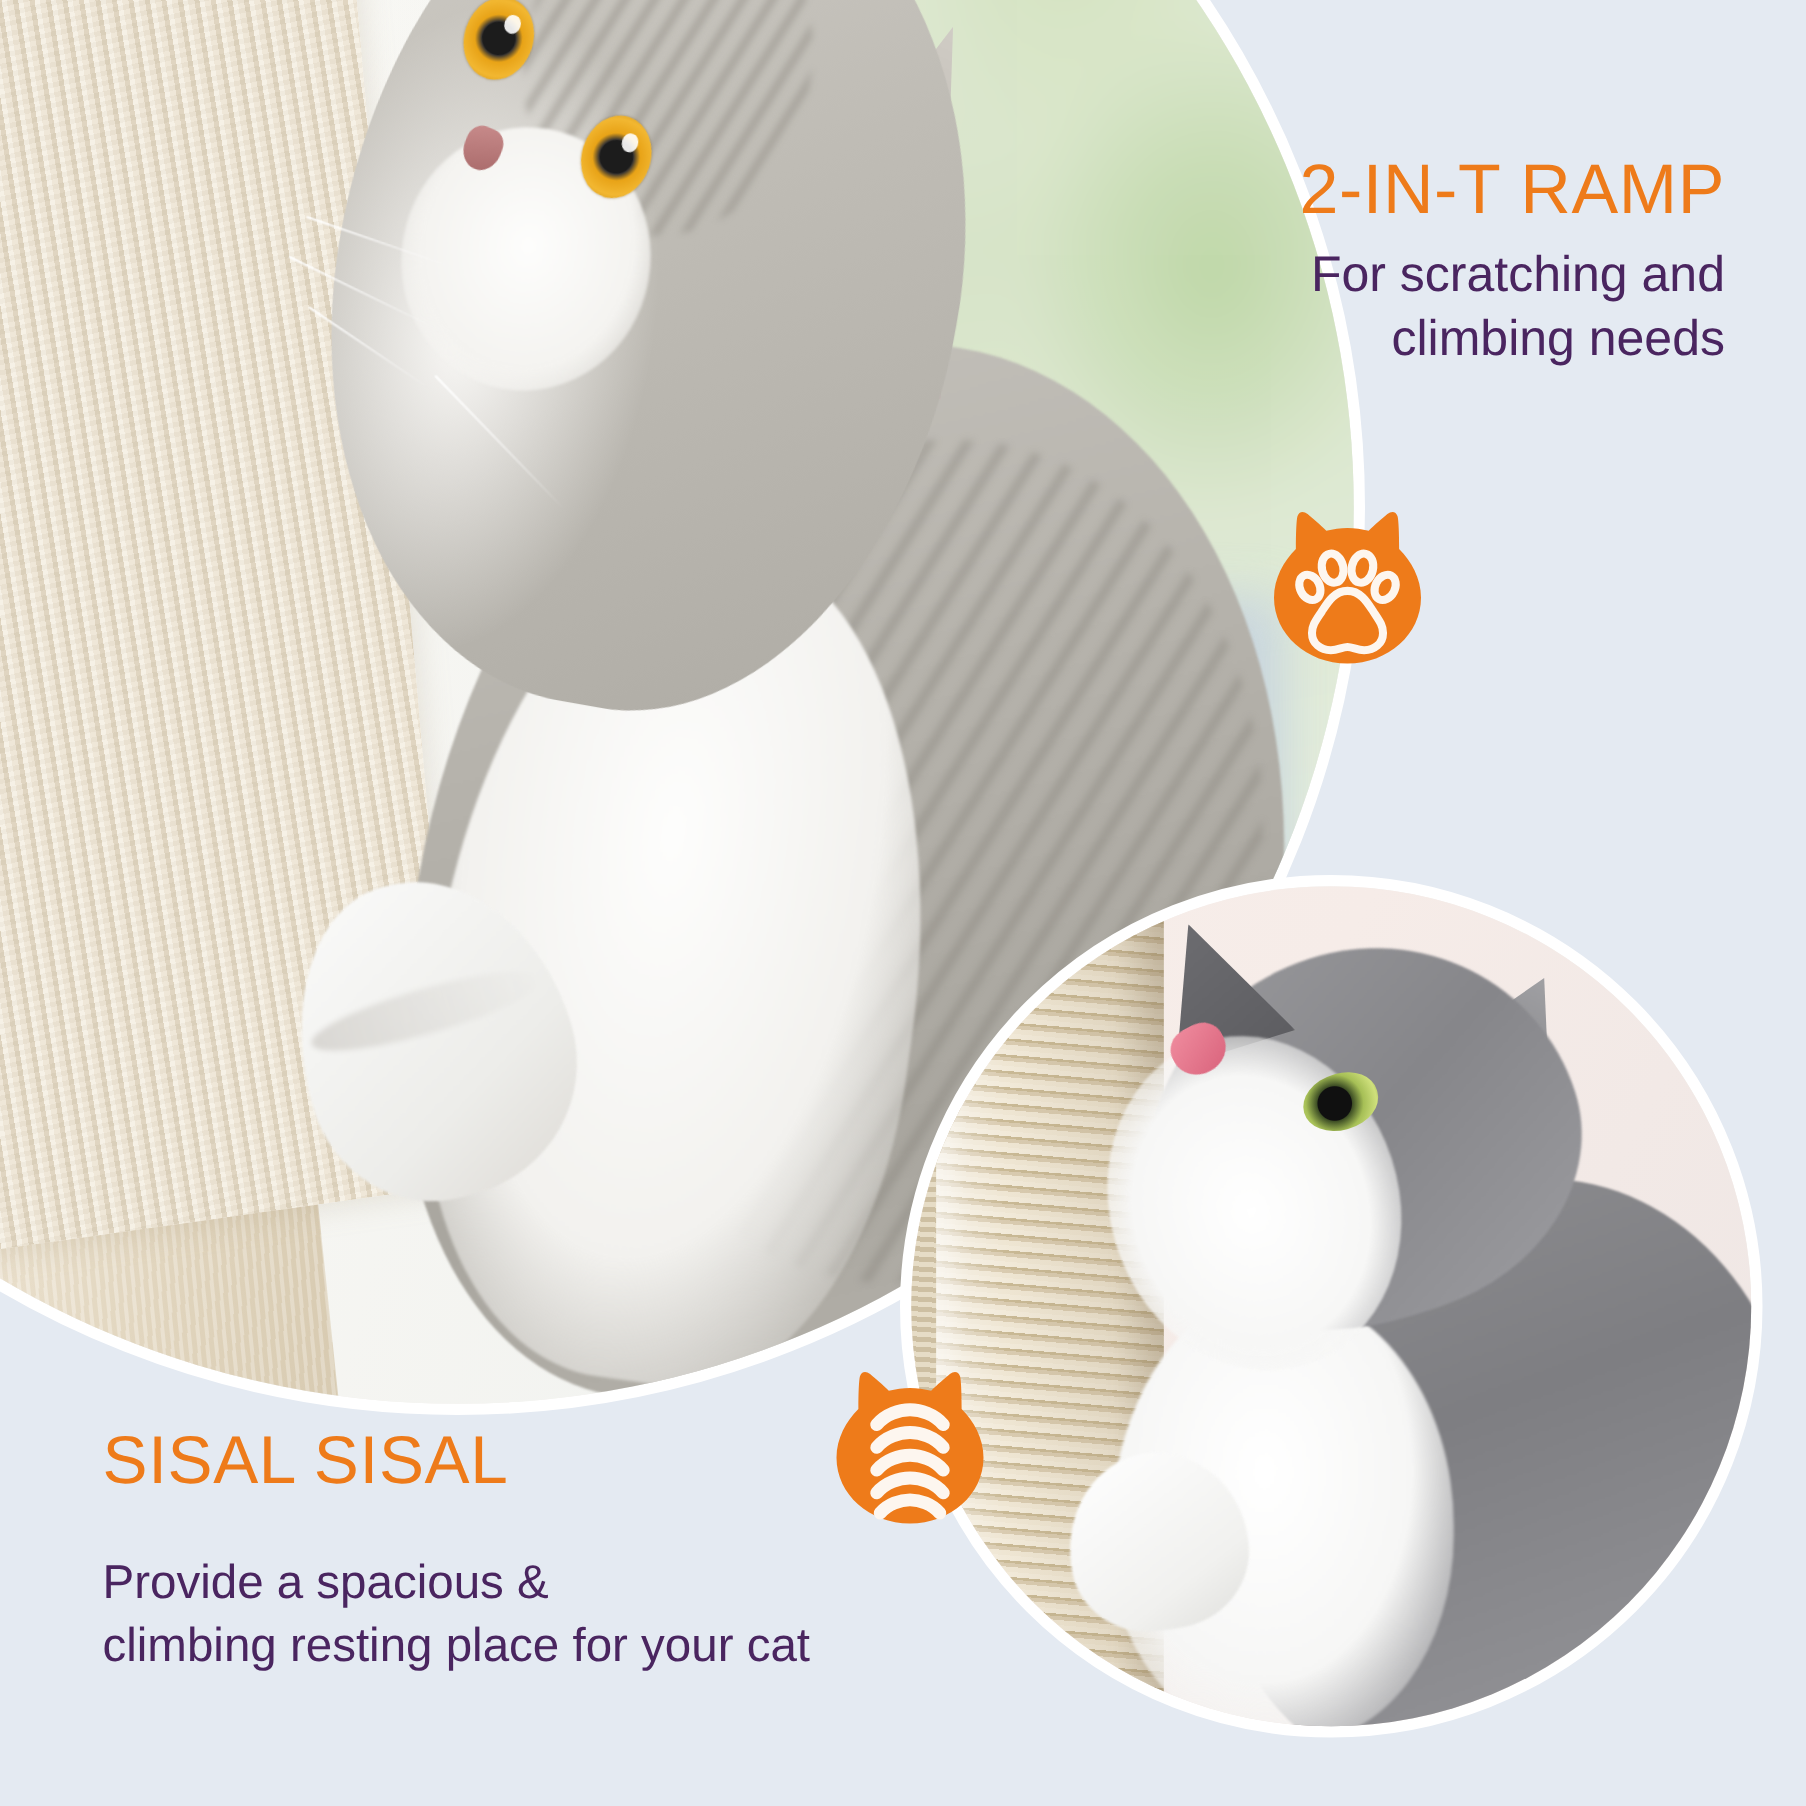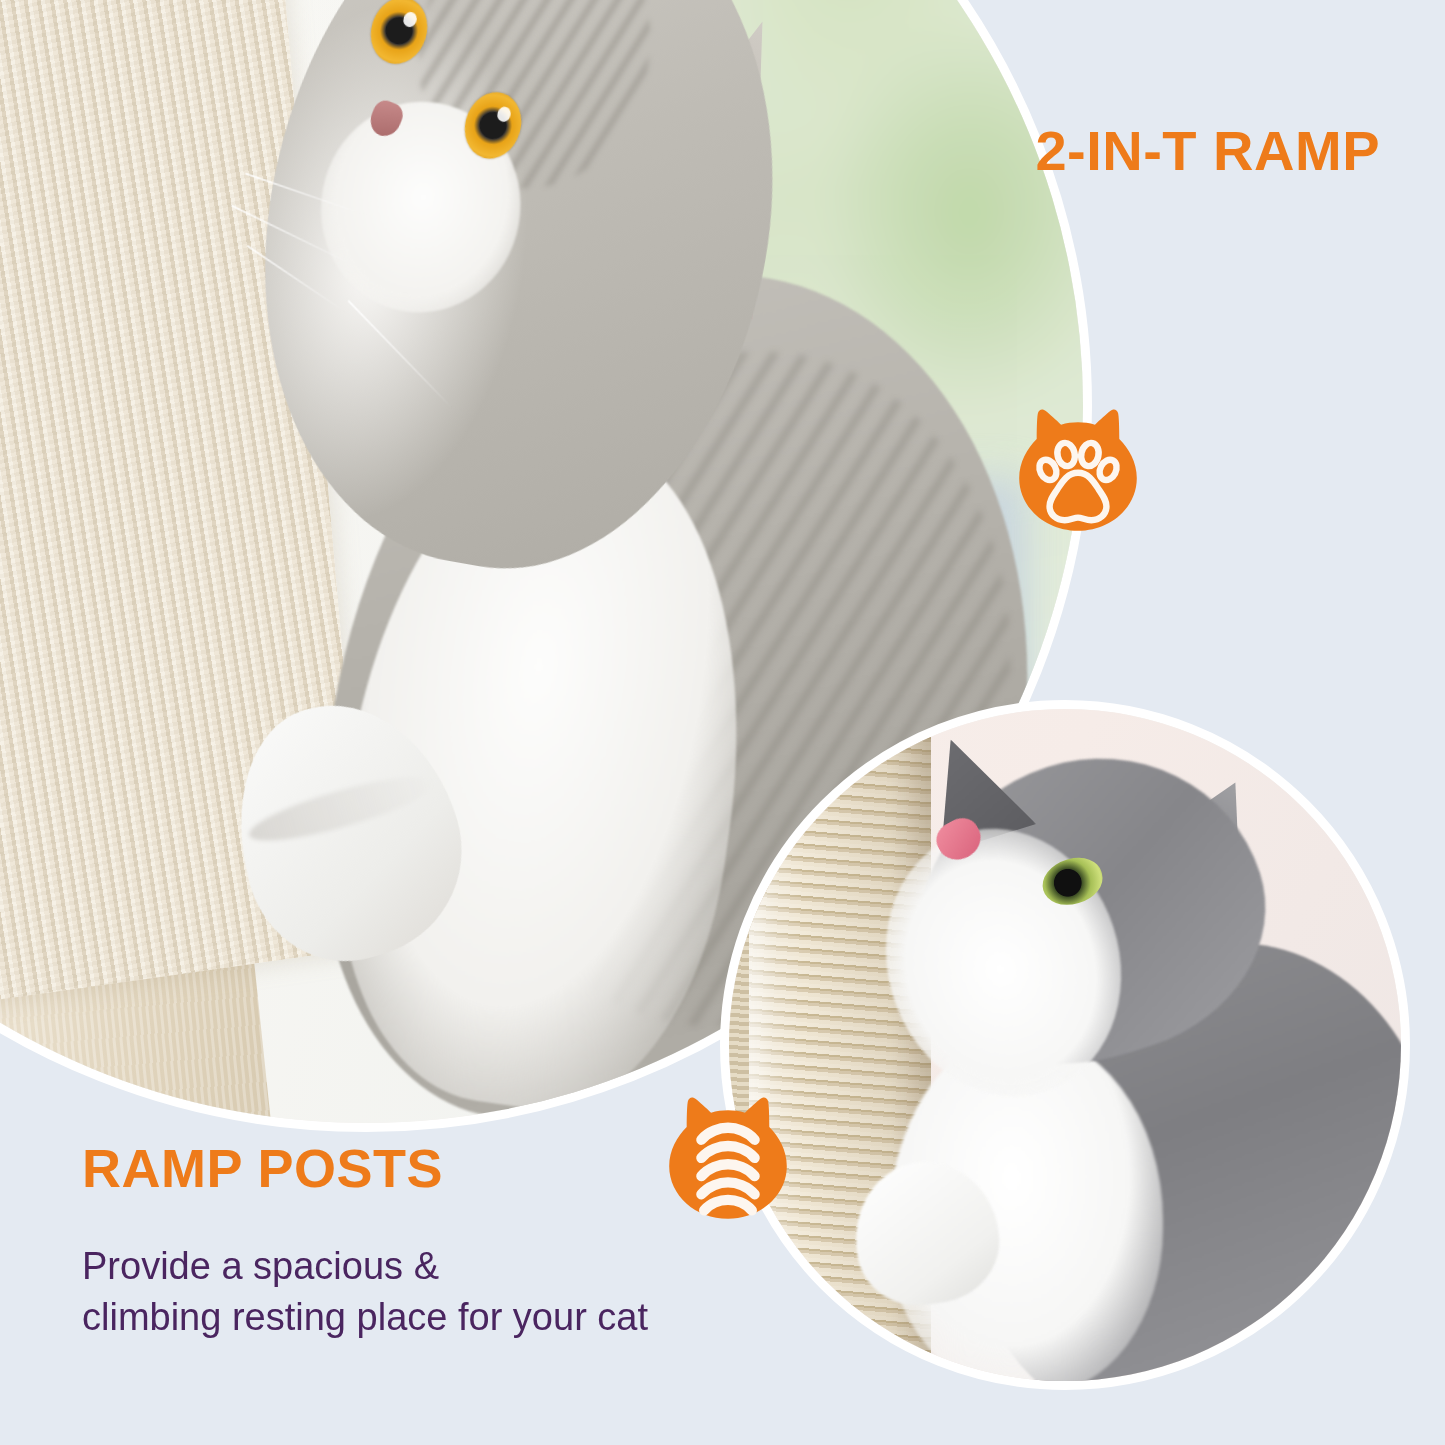--- a/index.html
+++ b/index.html
@@ -453,21 +453,21 @@
   }
   .txt-sisal {
     position: absolute;
     left: 82px;
     top: 1140px;
     width: 720px;
     text-align: left;
   }
   .headline {
     font-size: 56px;
-    font-weight: bold;
+    font-weight: normal;
     color: #ee7b1a;
     letter-spacing: .5px;
     line-height: 1.05;
     margin: 0 0 14px 0;
     white-space: nowrap;
   }
   .subline {
     font-size: 40px;
     font-weight: normal;
     color: #4a2560;
@@ -558,23 +558,27 @@
         <path d="M31 48.5C36 42.5 44 40 50 40s14 2.5 19 8.5"></path>
         <path d="M31 61.5C36 55.5 44 53 50 53s14 2.5 19 8.5"></path>
         <path d="M31 74.5C36 68.5 44 66 50 66s14 2.5 19 8.5"></path>
         <path d="M33 86C37.5 80.8 44.5 78.5 50 78.5S62.5 80.8 67 86"></path>
       </g>
     </svg>
   </div>
 
   <div class="txt-ramp">
     <h2 class="headline">2-IN-T RAMP</h2>
+    <p class="subline">
+      <span>For scratching and</span><br>
+      <span>climbing needs</span>
+    </p>
   </div>
 
   <div class="txt-sisal">
-    <h2 class="headline">RAMP POSTS</h2>
+    <h2 class="headline">SISAL SISAL</h2>
     <p class="subline">
       <span>Provide a spacious &amp;</span><br>
       <span>climbing resting place for your cat</span>
     </p>
   </div>
 
 </div>
 
 </body></html>

